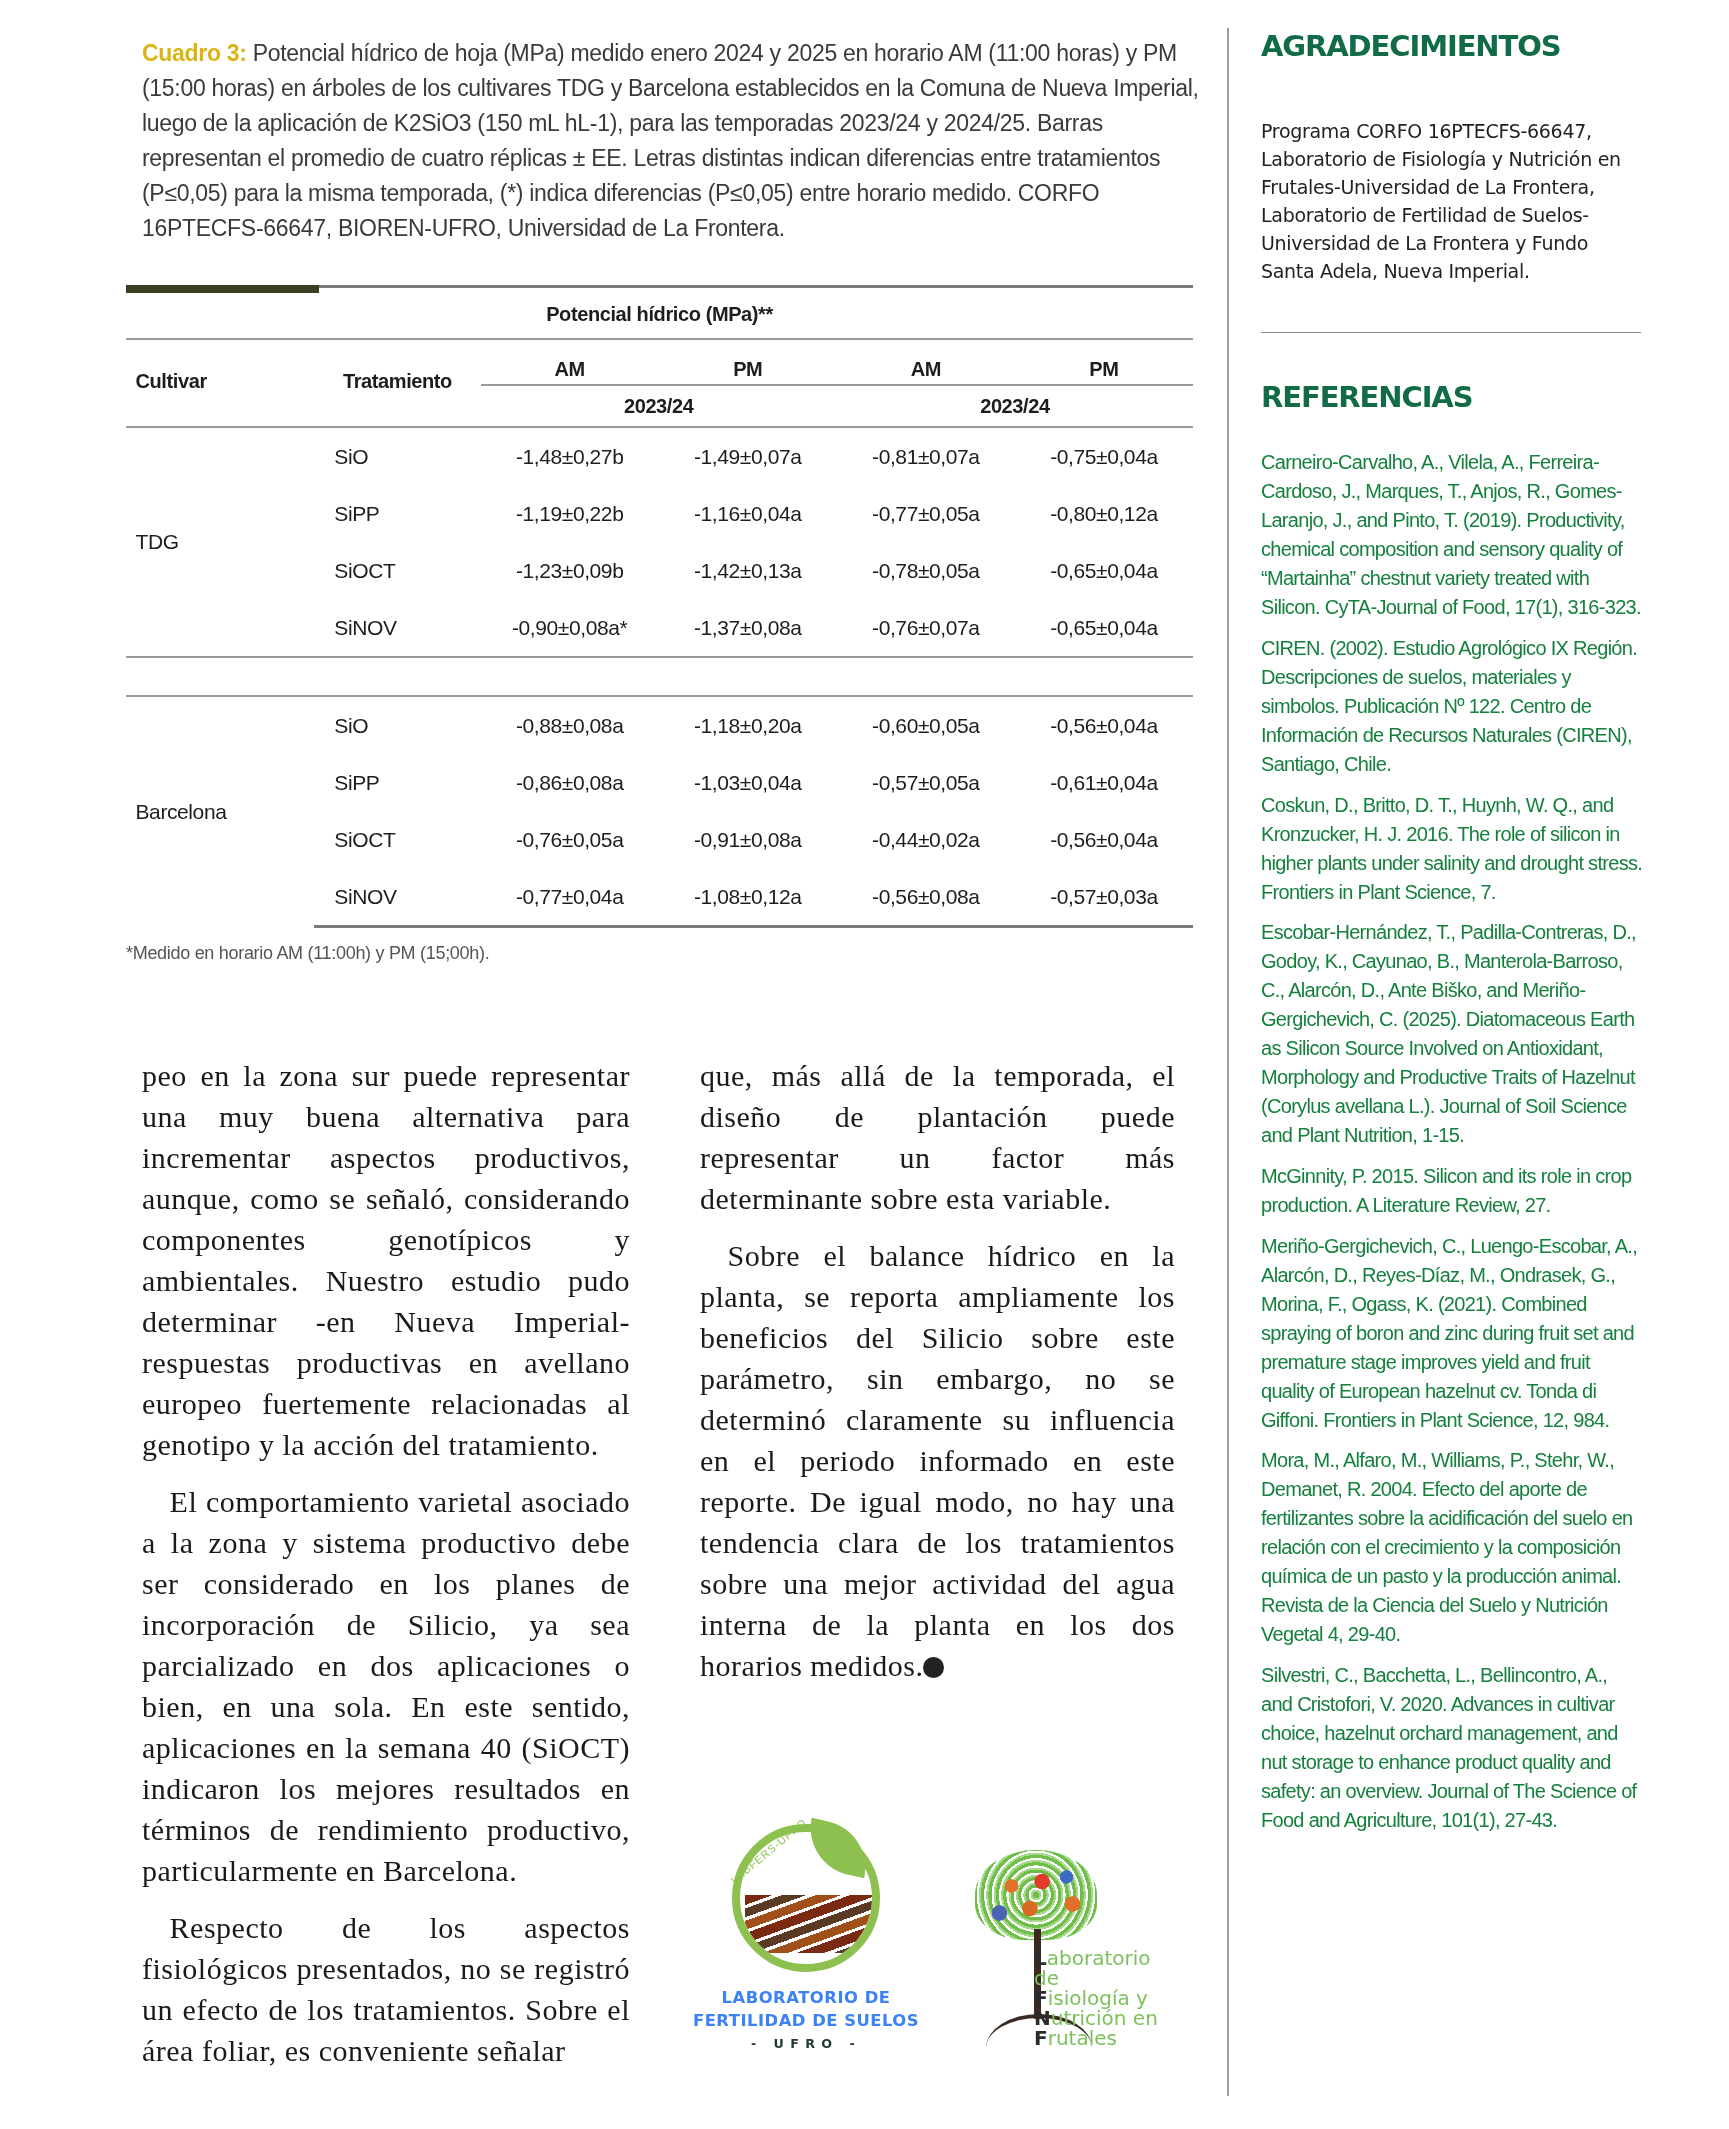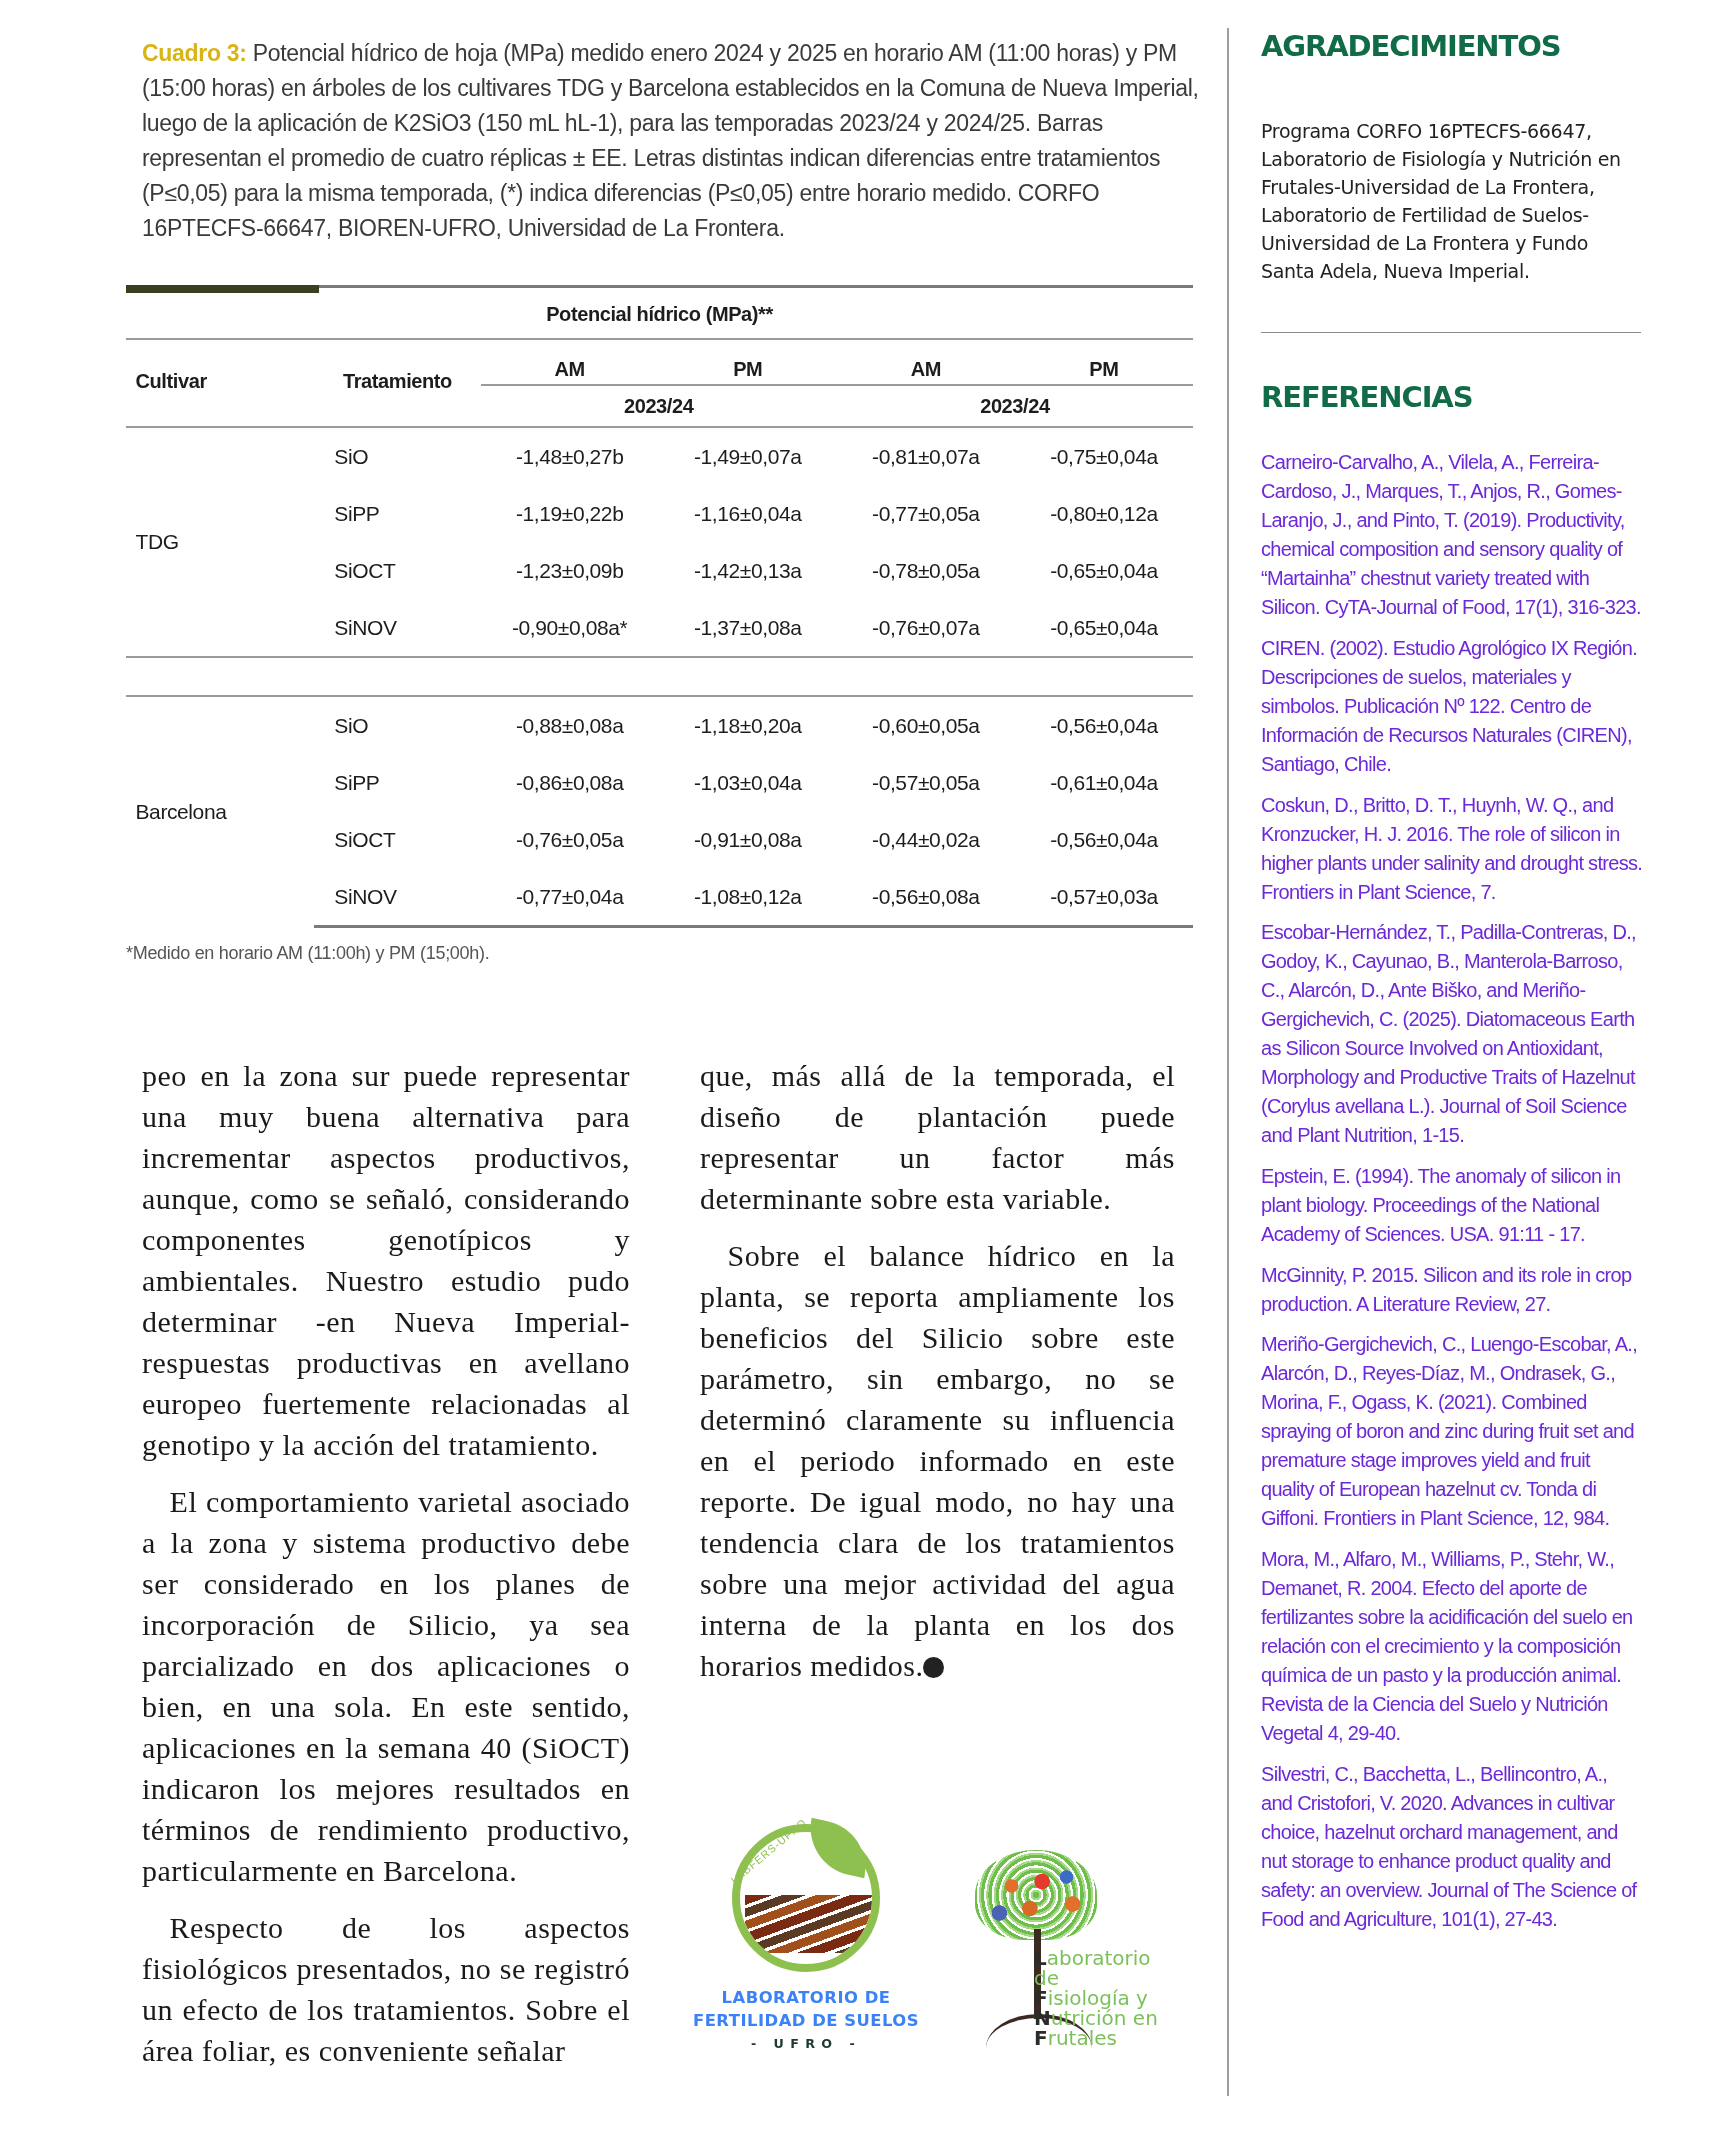--- a/index.html
+++ b/index.html
@@ -79,21 +79,21 @@
     
     .col-divider { position: absolute; left: 1227px; top: 27.6px; width: 2.1px; height: 2068px; background: #9e9e9e; }
 
     
     .sidebar { position: absolute; left: 1261px; top: 27.6px; width: 382px; font-family: "Liberation Sans", sans-serif; }
     .side-heading { font-family: "DejaVu Sans", sans-serif; font-weight: bold; font-size: 29px; color: #116b47; letter-spacing: -1.1px; margin: 0; line-height: 37px; }
     .ack-text { margin-top: 52px; font-family: "DejaVu Sans", sans-serif; font-size: 19px; line-height: 28px; color: #222; letter-spacing: -0.3px; }
     .side-rule { margin-top: 47px; width: 380px; height: 1.6px; background: #8a8a8a; }
     .ref-heading { margin-top: 46px; }
     .refs { margin-top: 32px; }
-    .ref { font-family: "Liberation Sans", sans-serif; font-size: 20px; line-height: 29px; color: #6d28d9; letter-spacing: -0.7px; margin: 0 0 11.7px 0; }
+    .ref { font-family: "Liberation Sans", sans-serif; font-size: 20px; line-height: 29px; color: #15803d; letter-spacing: -0.7px; margin: 0 0 11.7px 0; }
   </style>
 </head>
 <body>
 
 <div class="main">
   <p class="caption"><span class="label">Cuadro 3:</span><span> Potencial hídrico de hoja (MPa) medido enero 2024 y 2025 en horario AM (11:00 horas) y PM (15:00 horas) en árboles de los cultivares TDG y Barcelona establecidos en la Comuna de Nueva Imperial, luego de la aplicación de K2SiO3 (150 mL hL-1), para las temporadas 2023/24 y 2024/25. Barras representan el promedio de cuatro réplicas ± EE. Letras distintas indican diferencias entre tratamientos (P≤0,05) para la misma temporada, (*) indica diferencias (P≤0,05) entre horario medido. CORFO 16PTECFS-66647, BIOREN-UFRO, Universidad de La Frontera.</span></p>
 
   <div class="table-wrap">
     <div class="top-rule">
       <div class="grey"></div>
@@ -236,20 +236,19 @@
 <div class="sidebar">
   <h2 class="side-heading">AGRADECIMIENTOS</h2>
   <div class="ack-text">Programa CORFO 16PTECFS-66647, Laboratorio de Fisiología y Nutrición en Frutales-Universidad de La Frontera, Laboratorio de Fertilidad de Suelos-Universidad de La Frontera y Fundo Santa Adela, Nueva Imperial.</div>
   <div class="side-rule"></div>
   <h2 class="side-heading ref-heading">REFERENCIAS</h2>
   <div class="refs">
     <p class="ref">Carneiro-Carvalho, A., Vilela, A., Ferreira-Cardoso, J., Marques, T., Anjos, R., Gomes-Laranjo, J., and Pinto, T. (2019). Productivity, chemical composition and sensory quality of “Martainha” chestnut variety treated with Silicon. CyTA-Journal of Food, 17(1), 316-323.</p>
     <p class="ref">CIREN. (2002). Estudio Agrológico IX Región. Descripciones de suelos, materiales y simbolos. Publicación Nº 122. Centro de Información de Recursos Naturales (CIREN), Santiago, Chile.</p>
     <p class="ref">Coskun, D., Britto, D. T., Huynh, W. Q., and Kronzucker, H. J. 2016. The role of silicon in higher plants under salinity and drought stress. Frontiers in Plant Science, 7.</p>
     <p class="ref">Escobar-Hernández, T., Padilla-Contreras, D., Godoy, K., Cayunao, B., Manterola-Barroso, C., Alarcón, D., Ante Biško, and Meriño-Gergichevich, C. (2025). Diatomaceous Earth as Silicon Source Involved on Antioxidant, Morphology and Productive Traits of Hazelnut (Corylus avellana L.). Journal of Soil Science and Plant Nutrition, 1-15.</p>
-    <p class="ref">Epstein, E. (1994). The anomaly of silicon in plant biology. Proceedings of the National Academy of Sciences. USA. 91:11 - 17.</p>
     <p class="ref">McGinnity, P. 2015. Silicon and its role in crop production. A Literature Review, 27.</p>
     <p class="ref">Meriño-Gergichevich, C., Luengo-Escobar, A., Alarcón, D., Reyes-Díaz, M., Ondrasek, G., Morina, F., Ogass, K. (2021). Combined spraying of boron and zinc during fruit set and premature stage improves yield and fruit quality of European hazelnut cv. Tonda di Giffoni. Frontiers in Plant Science, 12, 984.</p>
     <p class="ref">Mora, M., Alfaro, M., Williams, P., Stehr, W., Demanet, R. 2004. Efecto del aporte de fertilizantes sobre la acidificación del suelo en relación con el crecimiento y la composición química de un pasto y la producción animal. Revista de la Ciencia del Suelo y Nutrición Vegetal 4, 29-40.</p>
     <p class="ref">Silvestri, C., Bacchetta, L., Bellincontro, A., and Cristofori, V. 2020. Advances in cultivar choice, hazelnut orchard management, and nut storage to enhance product quality and safety: an overview. Journal of The Science of Food and Agriculture, 101(1), 27-43.</p>
   </div>
 </div>
 
 
 </body></html>

